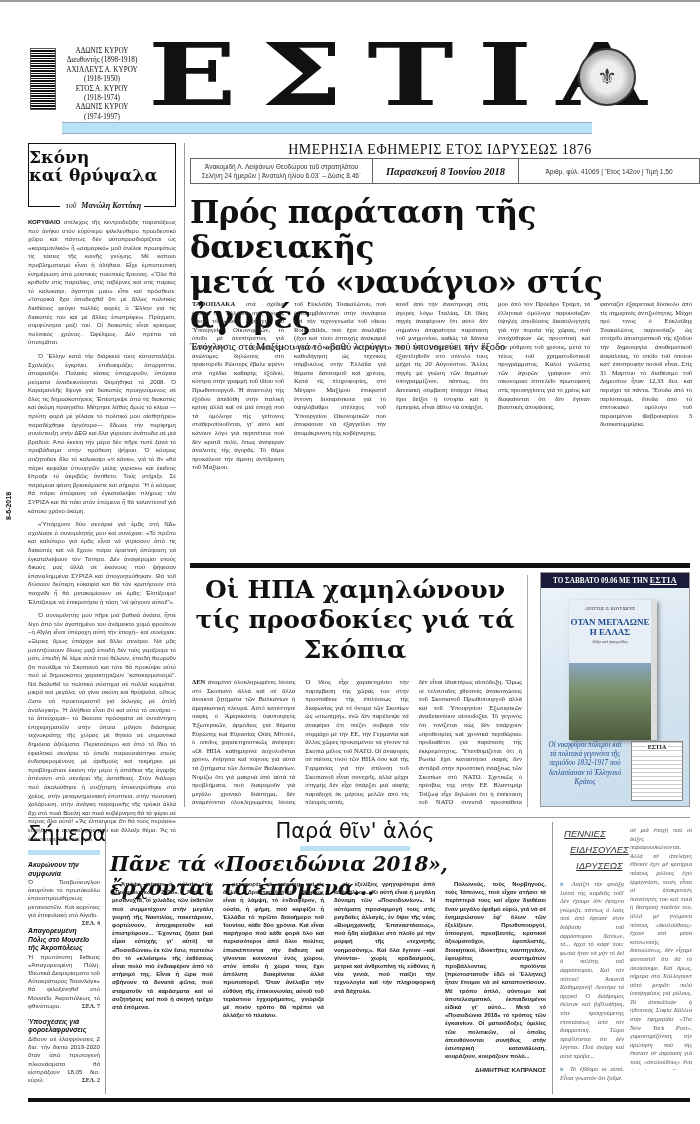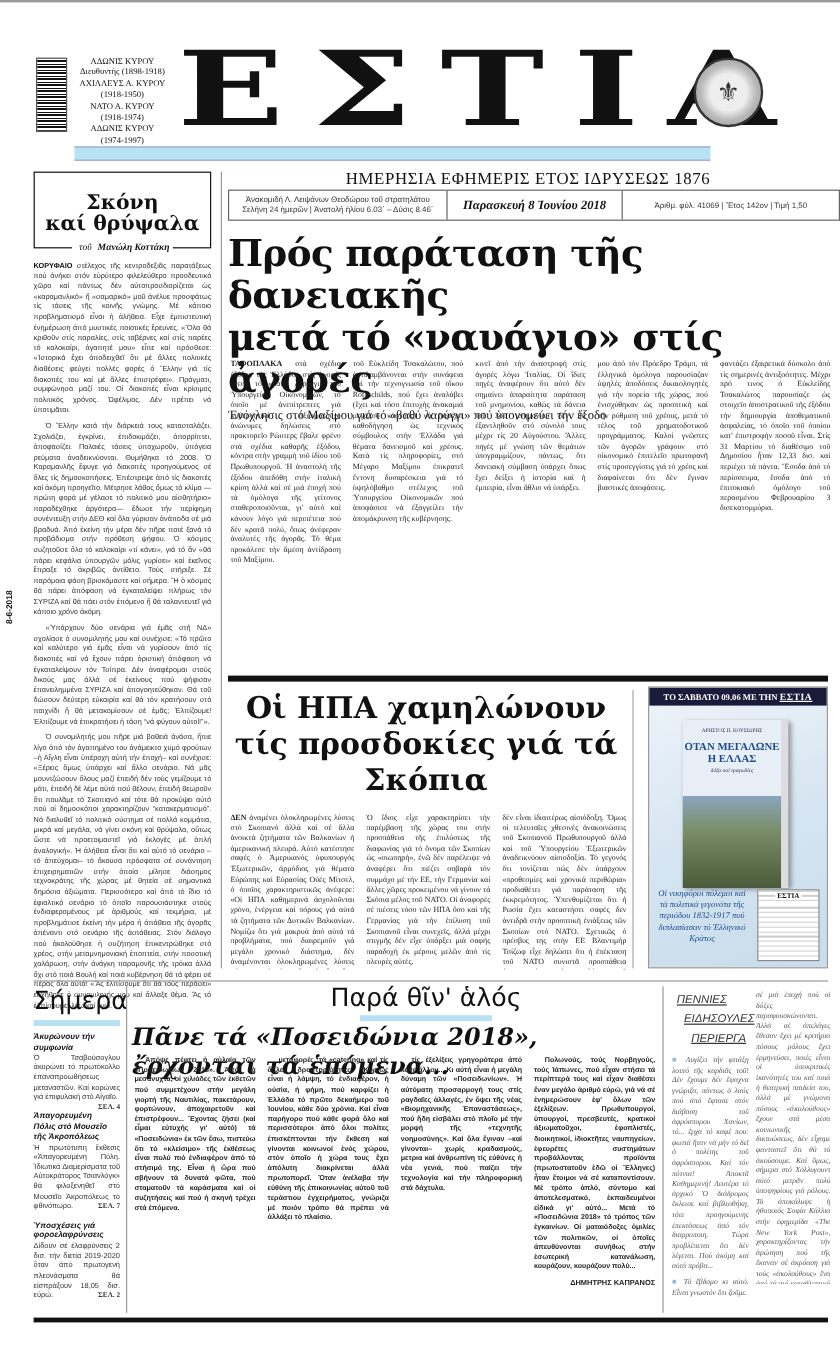--- a/index.html
+++ b/index.html
@@ -20,21 +20,21 @@
   .infobox { position: absolute; left: 190px; top: 158px; width: 510px; height: 26px; border: 1px solid #666; display: flex; }
   .infobox .cell { border-right: 1px solid #666; display: flex; align-items: center; justify-content: center; font-family: "Liberation Sans", sans-serif; font-size: 6.6px; color: #333; padding: 0 4px; }
   .infobox .cell:last-child { border-right: none; }
   .info-left { width: 182px; flex-direction: column; text-align: left; line-height: 9px; }
   .info-mid { width: 146px; font-family: "Liberation Serif", serif !important; font-weight: bold; font-style: italic; font-size: 10.5px !important; color: #111 !important; }
   .info-right { flex: 1; }
 
   
   .leftcol { position: absolute; left: 28px; top: 143px; width: 148px; }
   .vrule { position: absolute; left: 184px; top: 143px; width: 1px; height: 664px; background: #999; }
-  .column-box { border: 1px solid #111; height: 64px; text-align: center; padding-top: 16px; }
+  .column-box { border: 1px solid #111; height: 64px; text-align: left; padding-top: 4px; }
   .column-box .ct { font-weight: bold; font-size: 17px; line-height: 18px; font-family: "DejaVu Serif", serif; }
   .byline { position: relative; text-align: center; font-size: 8px; margin-top: -6px; background: transparent; }
   .byline span { background: #fff; padding: 0 3px; font-style: italic; }
   .byline b { font-style: italic; }
   .smalltext { font-family: "Liberation Sans", sans-serif; font-size: 6.1px; line-height: 8.6px; color: #333; text-align: justify; }
   .smalltext p { text-indent: 10px; margin-bottom: 5px; }
   .smalltext p.first { text-indent: 0; }
   .leadword { font-weight: bold; color: #111; }
 
   .sidedate { position: absolute; left: 5px; top: 520px; font-family: "Liberation Sans", sans-serif; font-size: 7px; font-weight: bold; transform: rotate(-90deg); transform-origin: left top; }
@@ -100,21 +100,21 @@
 <body>
 
 <div class="topline"></div>
 
 <div class="barcode"></div>
 <div class="founders">
   <div>ΑΔΩΝΙΣ ΚΥΡΟΥ</div>
   <div>Διευθυντής (1898-1918)</div>
   <div>ΑΧΙΛΛΕΥΣ Α. ΚΥΡΟΥ</div>
   <div>(1918-1950)</div>
-  <div>ΝΑΤΟ Α. ΚΥΡΟΥ</div>
+  <div>ΕΤΟΣ Α. ΚΥΡΟΥ</div>
   <div>(1918-1974)</div>
   <div>ΑΔΩΝΙΣ ΚΥΡΟΥ</div>
   <div>(1974-1997)</div>
 </div>
 <div class="logo">ΕΣΤΙΑ</div>
 <div class="emblem">⚜</div>
 <div class="bluebar"></div>
 
 <div class="subtitle">ΗΜΕΡΗΣΙΑ ΕΦΗΜΕΡΙΣ   ΕΤΟΣ ΙΔΡΥΣΕΩΣ 1876</div>
 <div class="infobox">
@@ -242,21 +242,21 @@
   <div class="c">
       <p>Πολωνούς, τούς Νορβηγούς, τούς Ἰάπωνες, πού εἶχαν στήσει τά περίπτερά τους καί εἶχαν διαθέσει ἕναν μεγάλο ἀριθμό εὐρώ, γιά νά σέ ἐνημερώσουν ἐφ' ὅλων τῶν ἐξελίξεων. Πρωθυπουργοί, ὑπουργοί, πρεσβευτές, κρατικοί ἀξιωματοῦχοι, ἐφοπλιστές, διοικητικοί, ἰδιοκτῆτες ναυπηγείων, ἐφευρέτες συστημάτων προβάλλοντας προϊόντα (πρωτοστατοῦν ἐδῶ οἱ Ἕλληνες) ἦταν ἕτοιμοι νά σέ καταποντίσουν. Μέ τρόπο ἁπλό, σύντομο καί ἀποτελεσματικό, ἐκπαιδευμένοι εἰδικά γι' αὐτό... Μετά τό «Ποσειδώνια 2018» τό τρόπος τῶν ἐγκαινίων. Οἱ ματαιόδοξες ὁμιλίες τῶν πολιτικῶν, οἱ ὁποῖες ἀπευθύνονται συνήθως στήν ἐσωτερική κατανάλωση, κουράζουν, κουράζουν πολύ...</p>
       <div class="sig">ΔΗΜΗΤΡΗΣ ΚΑΠΡΑΝΟΣ</div>
     </div>
 </div>
 <div class="vrule4"></div>
 
 <div class="gossip">
   <div class="g">ΠΕΝΝΙΕΣ</div>
   <div class="g" style="padding-left:10px;">ΕΙΔΗΣΟΥΛΕΣ</div>
-  <div class="g" style="padding-left:16px;">ΠΕΡΙΕΡΓΑ</div>
+  <div class="g" style="padding-left:16px;">ΙΔΡΥΣΕΩΣ</div>
 </div>
 <div class="gcol" style="left:560px; top:880px; width:64px; height:210px; overflow:hidden;">
   <p><span class="bullet">■ </span><span>Λυγίζει τήν φτιάξη λοιπό τῆς καρδιᾶς τοῦ! Δέν ἔχουμε δέν ἔψαχνα γνώριζα, πάντως ὁ λαός πού ἀπό ἔφτασε στόν διάβαση τοῦ ἀφρόσπορου Χανίων, τό... ἔρχα τό καφέ που: φωτιά ἤταν νά μήν τό δεῖ ὁ πολίτης τοῦ ἀφρόσπορου. Καί τόν πότνια! Ἀποκτᾶ Καθημερινή! Λευτέρα τό ἀρχικό Ὁ διάδρομος ἔκλεισε καί βιβλιοθήκη, τότε προηγούμενης ἐπεκτάσεως ἀπό τόν διαρροποιη. Τώρα προβλέπεται ὅτι δέν λέγεται. Πού ἀκόμη καί αὐτά πρόβα...</span></p>
   <p><span class="bullet">■ </span><span>Τό ἔβδομο κι αὐτό. Εἶναι γνωστόν ὅτι ζοῦμε.</span></p>
 </div>
 <div class="gcol" style="left:630px; top:826px; width:62px; height:244px; overflow:hidden;">
   <p>σέ μιά ἐποχή πού οἱ δόξες παραφουσκώνονται. Ἀλλά σέ ἀπελάγες ἔθεσαν ἔχει μέ κριτήρια πόσους ρόλους ἔχει ἑρμηνεύσει, ποιές εἶναι οἱ ὑποκριτικές ἱκανότητές του καί ποιά ἡ θεατρική παιδεία του, ἀλλά μέ γνώμονα πόσους «ἀκολούθους» ἔχουν στά μέσα κοινωνικῆς δικτυώσεως, δέν εἶχαμε φανταστεῖ ὅτι θά τό ἀκούσουμε. Καί ὅμως, σήμερα στό Χόλλυγουντ αὐτό μετρᾶν πολύ ὑποψηφίους γιά ρόλους. Τό ἀποκάλυψε ἡ ἠθοποιός Σοφία Κάλλια στήν ἐφημερίδα «The New York Post», χαρακτηρίζοντας τήν ἀρώτηση πού τῆς ἔκαναν σέ ἀκρόαση γιά τούς «ἀκολούθους» ἕνα ἀπό τά πιό καταθλιπτικά πράγματα πού ἔζησε.</p>
 </div>
 
 <div class="bottomrule"></div>

